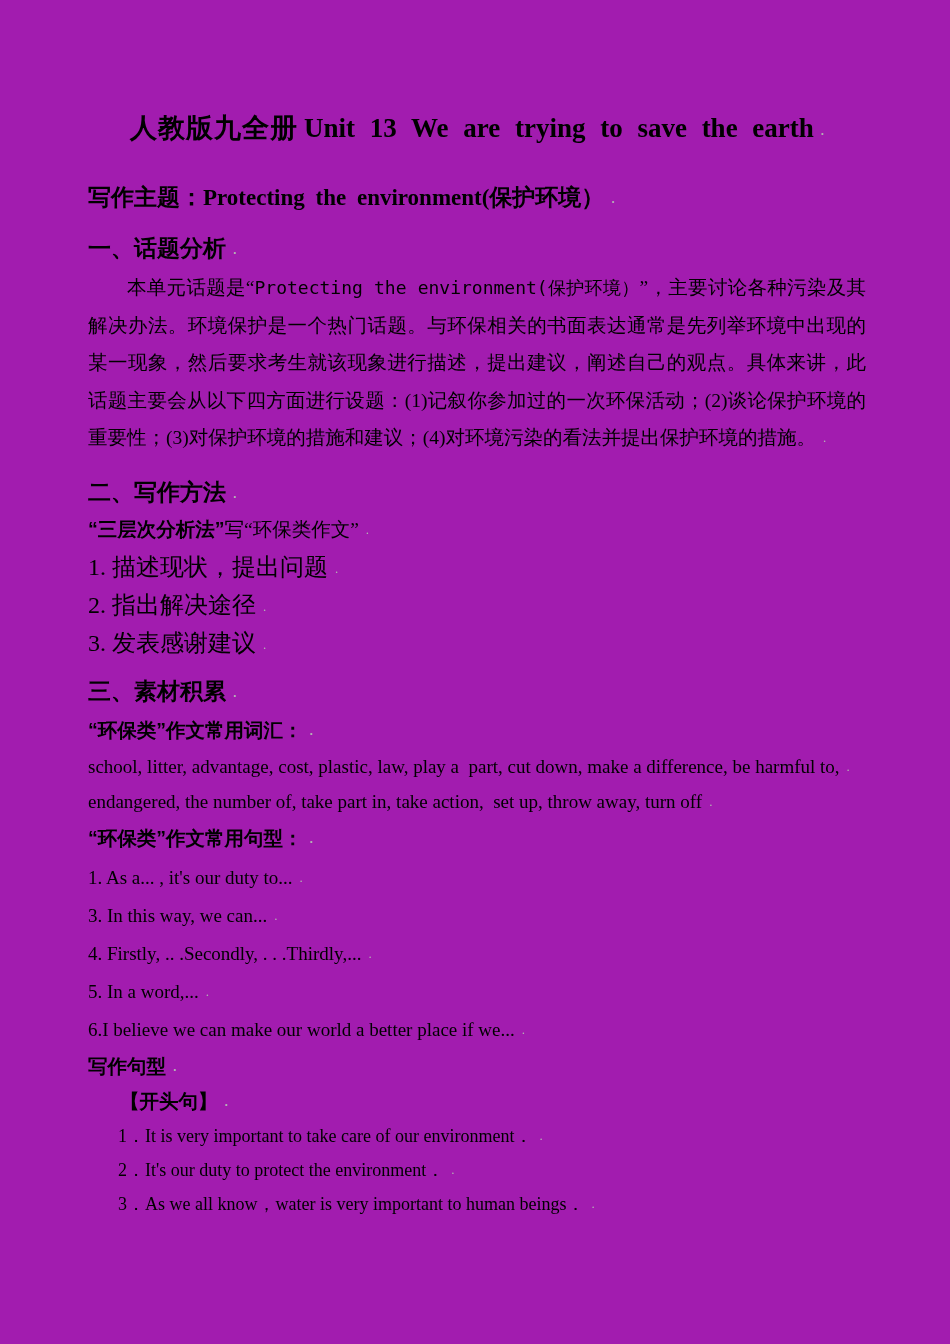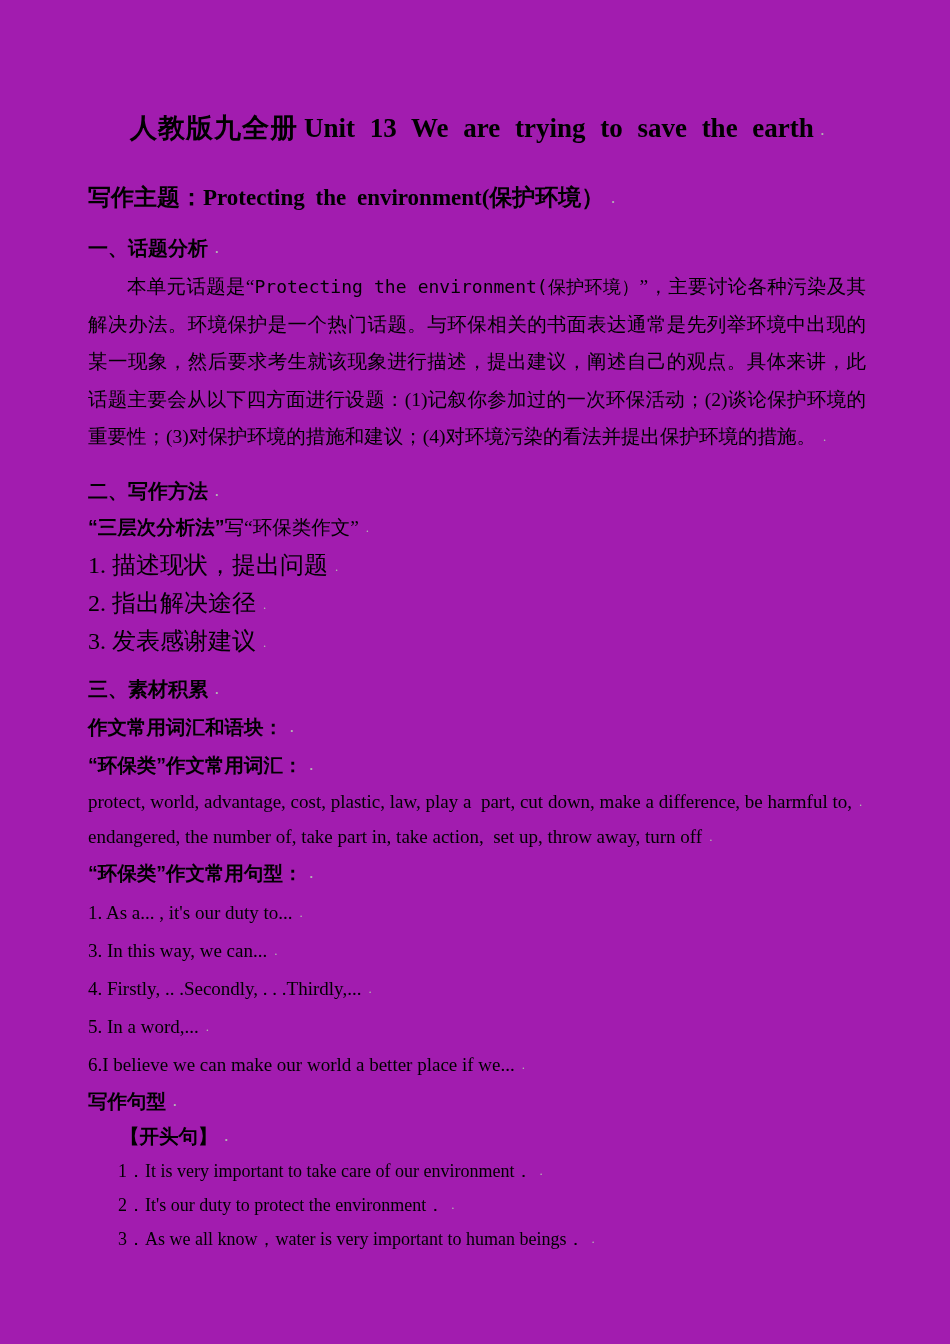--- a/index.html
+++ b/index.html
@@ -48,21 +48,21 @@
     font-size: 23px;
     font-weight: bold;
     line-height: 28px;
     white-space: nowrap;
   }
   .subtitle .zh { font-family: "Liberation Sans", sans-serif; }
   .subtitle .en { font-family: "Liberation Serif", serif; word-spacing: 5px; }
   .sec-heading {
     margin: 23px 0 0 0;
     font-family: "Liberation Sans", sans-serif;
-    font-size: 20px;
+    font-size: 23px;
     font-weight: bold;
     line-height: 24px;
   }
   .topic-para {
     margin: 7px 0 0 0;
     font-size: 19.5px;
     line-height: 37.5px;
     text-align: justify;
     text-indent: 2em;
   }
@@ -132,25 +132,24 @@
   <h3 class="sec-heading pmark">二、写作方法</h3>
 
   <p class="method-intro pmark"><span class="bold-zh">“三层次分析法”</span><span>写“环保类作文”</span></p>
 
   <p class="step-line pmark">1. 描述现状，提出问题</p>
   <p class="step-line pmark">2. 指出解决途径</p>
   <p class="step-line pmark">3. 发表感谢建议</p>
 
   <h3 class="sec-heading pmark">三、素材积累</h3>
 
-  <h4 class="sub-heading pmark">作文常用词汇和语块：</h4>
 
   <h4 class="sub-heading pmark">“环保类”作文常用词汇：</h4>
 
-  <p class="vocab-line pmark">protect, world, advantage, cost, plastic, law, play a  part, cut down, make a difference, be harmful to,</p>
+  <p class="vocab-line pmark">school, litter, advantage, cost, plastic, law, play a  part, cut down, make a difference, be harmful to,</p>
   <p class="vocab-line pmark">endangered, the number of, take part in, take action,  set up, throw away, turn off</p>
 
   <h4 class="sub-heading gap-lg pmark">“环保类”作文常用句型：</h4>
 
   <p class="pattern-line pmark">1. As a... , it's our duty to...</p>
   <p class="pattern-line pmark">3. In this way, we can...</p>
   <p class="pattern-line pmark">4. Firstly, .. .Secondly, . . .Thirdly,...</p>
   <p class="pattern-line pmark">5. In a word,...</p>
   <p class="pattern-line pmark">6.I believe we can make our world a better place if we...</p>
 

